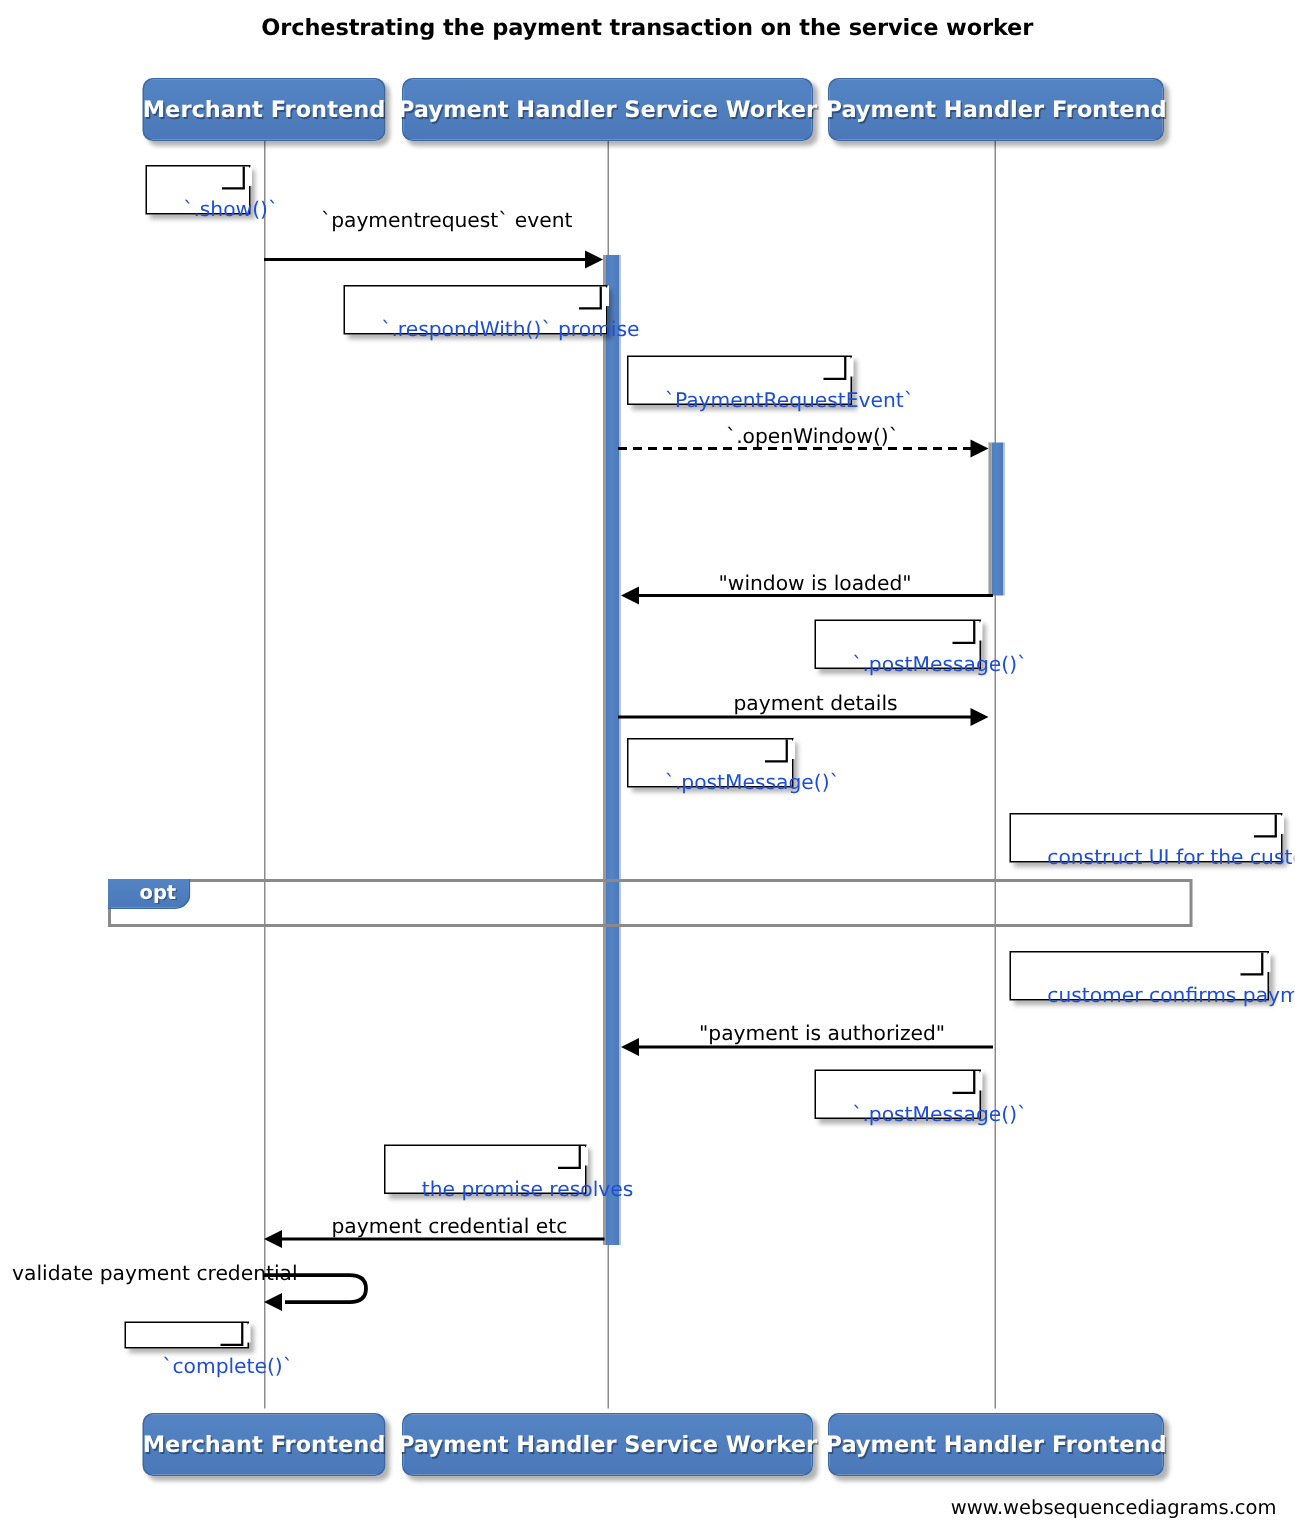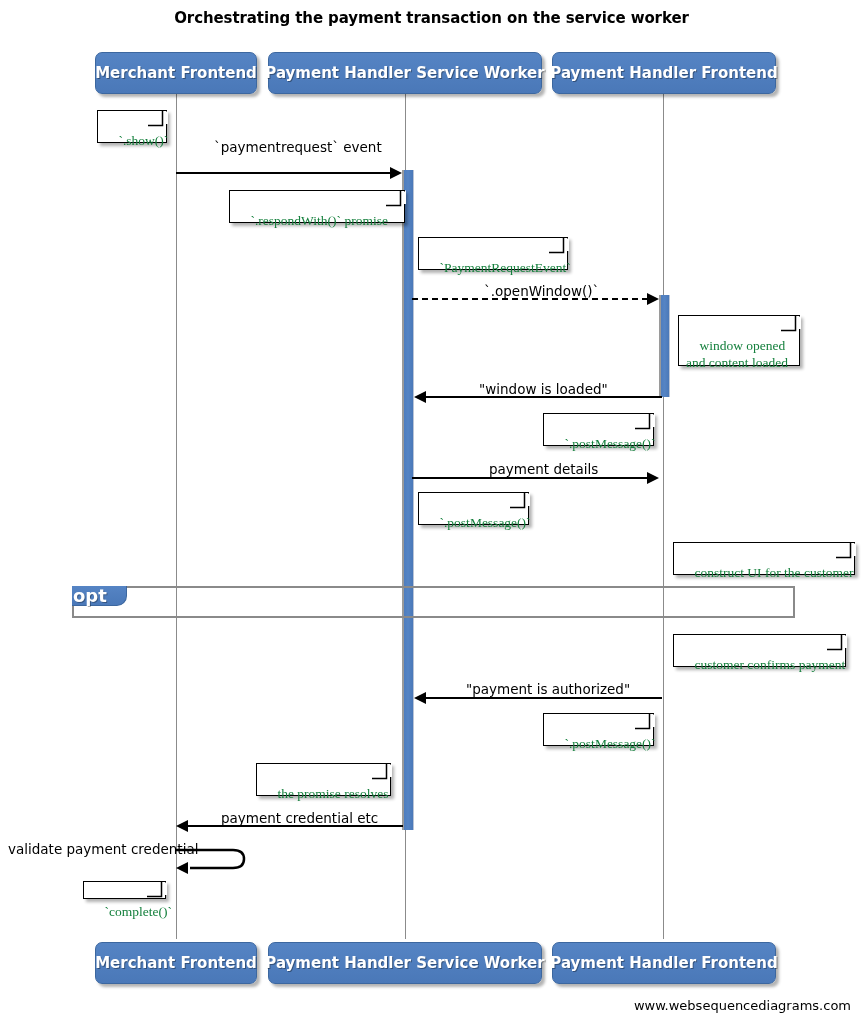--- a/index.html
+++ b/index.html
@@ -114,25 +114,24 @@
   }
 
   
   .note {
     position: absolute;
     box-sizing: border-box;
     background: #ffffff;
     border: 1.5px solid #000000;
     font-size: 13.5px;
     line-height: 17px;
-    color: #15803d;
+    color: #1d4ed8;
     padding: 4px 8px 4px 7px;
     box-shadow: 3px 3px 3px rgba(0,0,0,0.30);
     white-space: pre;
-    font-family: Liberation Serif, serif;
   }
   .note .foldcorner {
     position: absolute;
     top: -1.5px;
     right: -1.5px;
     width: 0;
     height: 0;
     border-left: 14px solid transparent;
     border-bottom: 14px solid #ffffff;
   }
@@ -155,25 +154,25 @@
   .fragment-tab {
     position: absolute;
     box-sizing: border-box;
     background: #5181C1;
     background: linear-gradient(180deg, #5584c4 0%, #4a78b8 100%);
     border: 1px solid #3c679f;
     border-top: none;
     border-left: none;
     border-bottom-right-radius: 10px;
     color: #ffffff;
-    font-size: 18px;
+    font-size: 13px;
     font-weight: bold;
     display: flex;
     align-items: center;
-    padding-left: 1px;
+    padding-left: 21px;
     text-shadow: 1px 1px 0 rgba(0,0,0,0.3);
   }
   .fragment-cond {
     position: absolute;
     font-size: 13.5px;
     font-weight: bold;
     color: #000;
     white-space: nowrap;
   }
 </style>
@@ -237,28 +236,20 @@
     <span class="foldcorner"></span>
     <svg class="foldline" viewBox="0 0 20 20">
       <polyline points="1,15.5 15.5,15.5 15.5,1" fill="none" stroke="#000" stroke-width="1.5"></polyline>
     </svg>
   </div>
 
   <div class="msg-label" style="left:484px; top:283px;">`.openWindow()`</div>
   <div class="msg-line dashed" style="left:412px; top:298px; width:236px;"></div>
   <div class="arrowhead right" style="left:647px; top:293px;"></div>
 
-  <div class="note" style="left:678px; top:315px; width:122px; height:51px;">
-    <span>window opened
-and content loaded</span>
-    <span class="foldcorner"></span>
-    <svg class="foldline" viewBox="0 0 20 20">
-      <polyline points="1,15.5 15.5,15.5 15.5,1" fill="none" stroke="#000" stroke-width="1.5"></polyline>
-    </svg>
-  </div>
 
   <div class="msg-label" style="left:479px; top:381px;">"window is loaded"</div>
   <div class="msg-line" style="left:426px; top:396px; width:236px;"></div>
   <div class="arrowhead left" style="left:414px; top:391px;"></div>
 
   <div class="note" style="left:543px; top:413px; width:111px; height:33px;">
     <span>`.postMessage()`</span>
     <span class="foldcorner"></span>
     <svg class="foldline" viewBox="0 0 20 20">
       <polyline points="1,15.5 15.5,15.5 15.5,1" fill="none" stroke="#000" stroke-width="1.5"></polyline>

